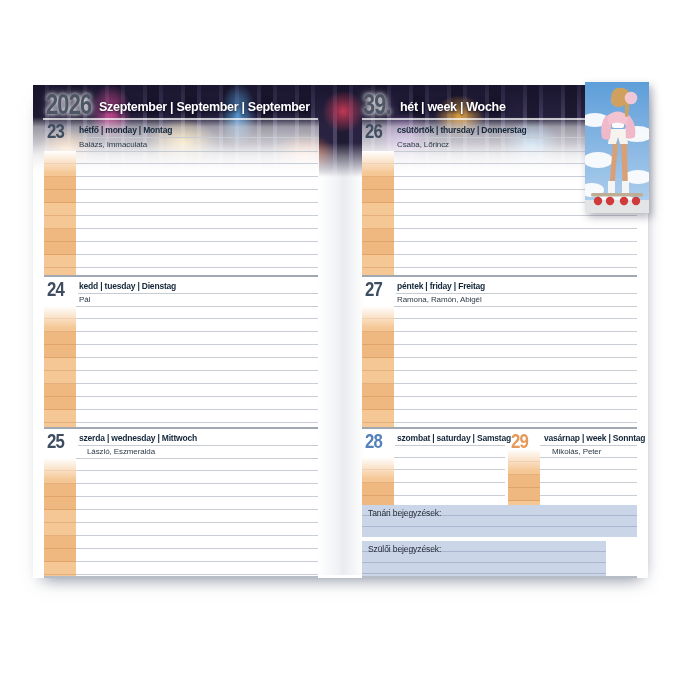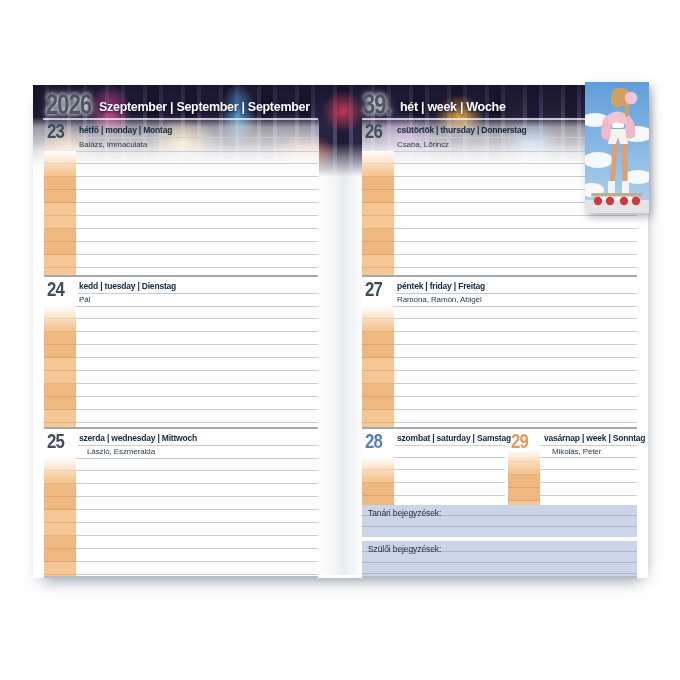--- a/index.html
+++ b/index.html
@@ -142,21 +142,21 @@
   <div class="weekday" style="left:511px;top:348px;">vasárnap | week | Sonntag</div>
   <div class="hline" style="left:507px;top:360px;width:97px;"></div>
   <div class="nameday" style="left:511px;top:362px;margin-left:8px;">Mikolás, Peter</div>
   <div class="hline" style="left:507px;top:372px;width:97px;"></div>
   <div class="lines" style="left:475px;top:372px;width:129px;height:48px;"></div>
   <div class="strip" style="left:475px;top:364px;height:56px;"></div>
 
   <div class="panel" style="left:329px;top:420px;width:275px;height:32px;">
     <div class="plabel">Tanári bejegyzések:</div>
   </div>
-  <div class="panel" style="left:329px;top:456px;width:275px;height:37px;">
+  <div class="panel" style="left:329px;top:456px;width:244px;height:37px;">
     <div class="plabel">Szülői bejegyzések:</div>
   </div>
   <div class="hline dark" style="left:329px;top:491px;width:275px;"></div>
 
   <div class="photo">
     <svg width="64" height="131" viewBox="0 0 64 131">
       <defs>
         <linearGradient id="sky" x1="0" y1="0" x2="0" y2="1">
           <stop offset="0" stop-color="#5e9ed9"></stop>
               <stop offset="1" stop-color="#b5d2ee"></stop>

